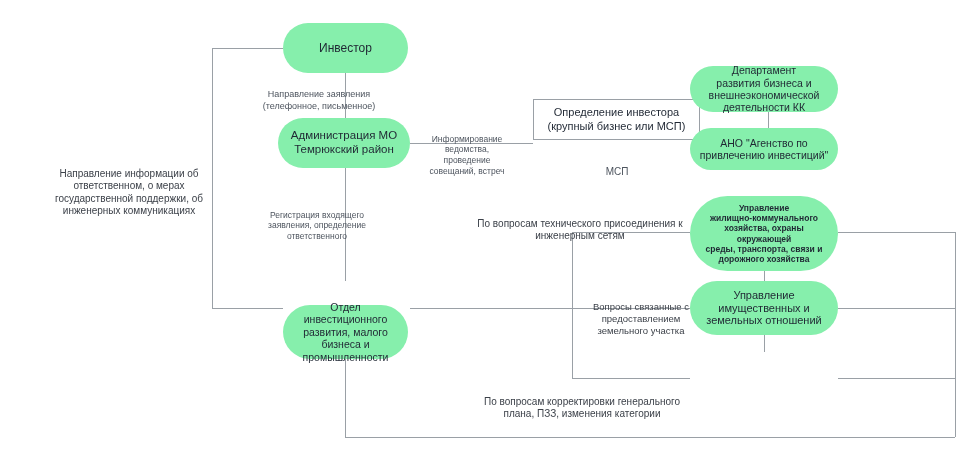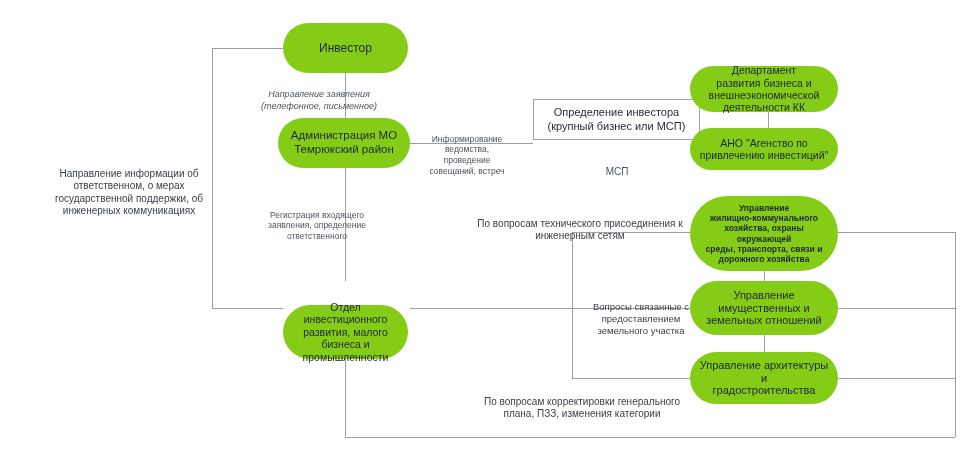--- a/index.html
+++ b/index.html
@@ -15,21 +15,21 @@
     overflow:hidden;
   }
   svg.wires{
     position:absolute;
     left:0; top:0;
     width:971px; height:460px;
     pointer-events:none;
   }
   .node{
     position:absolute;
-    background:#84cc16;
+    background:#86efac;
     border-radius:999px;
     display:flex;
     align-items:center;
     justify-content:center;
     text-align:center;
     color:#1f2733;
     box-sizing:border-box;
     line-height:1.18;
     padding:2px 8px;
   }
@@ -143,26 +143,22 @@
 среды, транспорта, связи и
 дорожного хозяйства</span>
   </div>
 
   <div class="node" style="left:690px;top:281px;width:148px;height:54px;font-size:11px;">
     <span>Управление
 имущественных и
 земельных отношений</span>
   </div>
 
-  <div class="node" style="left:690px;top:352px;width:148px;height:52px;font-size:11px;">
-    <span>Управление архитектуры и
-градостроительства</span>
-  </div>
-
-  <div class="lbl" style="left:229px;top:78px;width:180px;font-size:9px;font-style:italic;">
+
+  <div class="lbl" style="left:229px;top:78px;width:180px;font-size:9px;">
     <span>Направление заявления
 (телефонное, письменное)</span>
   </div>
 
   <div class="lbl" style="left:406px;top:123px;width:122px;font-size:8.5px;">
     <span>Информирование
 ведомства,
 проведение
 совещаний, встреч</span>
   </div>

